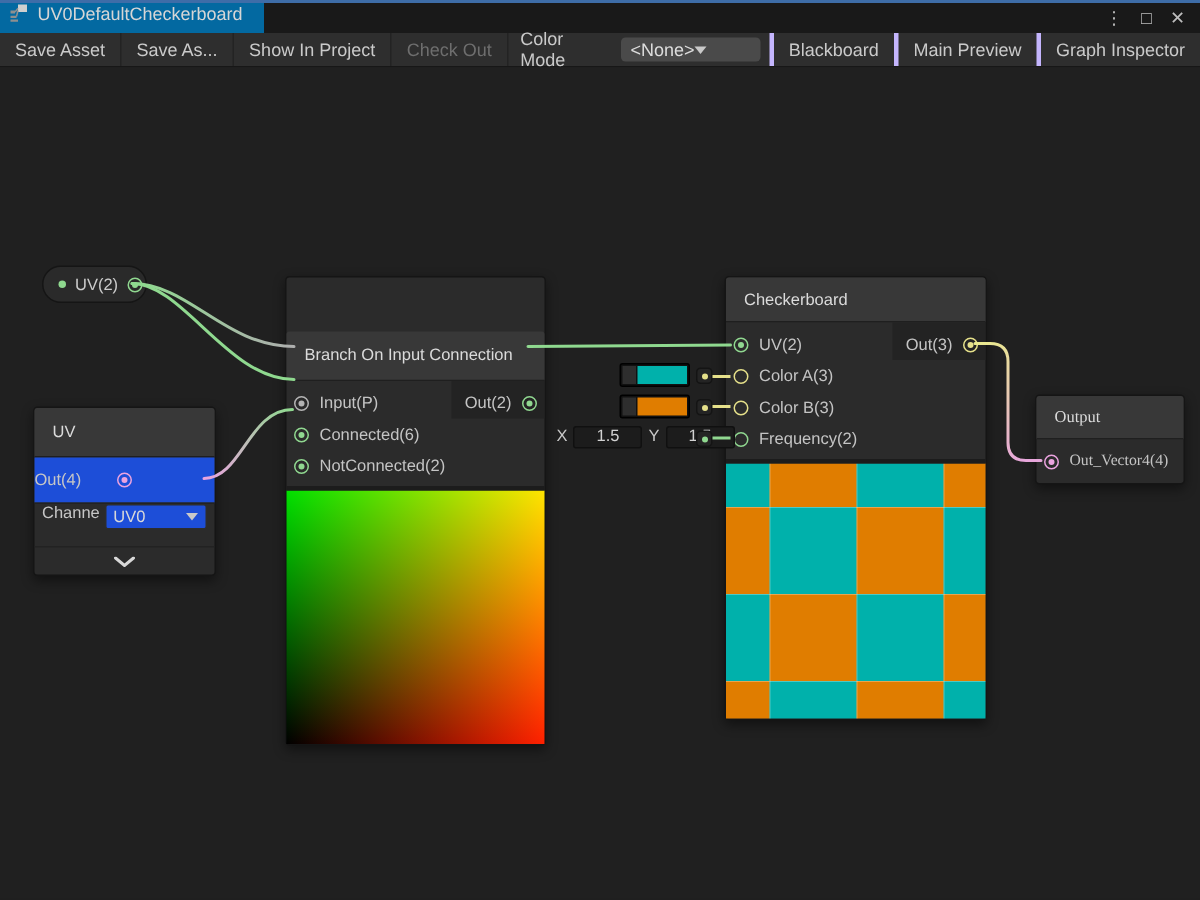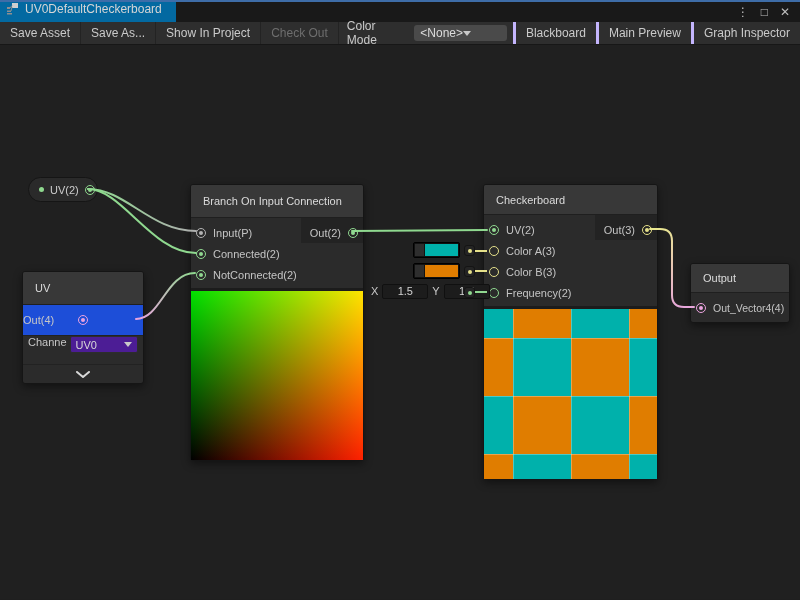--- a/index.html
+++ b/index.html
@@ -46,21 +46,21 @@
   .uv-grad { width:172px; height:172px; background-image:linear-gradient(to top,#000000,#00e000), linear-gradient(to right,#000000,#ff2000); background-blend-mode:screen; }
   .checker { width:173px; height:173px; }
 
   
   .pill { position:absolute; z-index:2; left:28px; top:132px; width:70px; height:25px; border-radius:13px; background:#2a2a2a; border:1px solid #151515; display:flex; align-items:center; gap:6px; padding:0 5px 0 10px; font-size:11px; color:#cccccc; }
   .mini-dot { width:5px; height:5px; border-radius:50%; background:#8fd98f; flex:none; }
 
   
   .outrow30 { height:30px; background:#1d4ed8; display:flex; align-items:center; justify-content:flex-start; gap:24px; padding-right:5px; }
   .ctrlrow { height:29px; display:flex; align-items:flex-start; padding:0 5px; border-top:1px solid #222222; gap:3px; }
-  .select { height:17px; flex:1; background:#4c1d95; border:1px solid #2d2d2d; border-radius:2px; display:flex; align-items:center; justify-content:space-between; padding:0 5px; color:#d8d8d8; }
+  .select { height:17px; flex:1; background:#1d4ed8; border:1px solid #2d2d2d; border-radius:2px; display:flex; align-items:center; justify-content:space-between; padding:0 5px; color:#d8d8d8; }
   .chevrow { height:19px; display:flex; align-items:center; justify-content:center; border-top:1px solid #222222; }
 
   
   .swatch { position:absolute; z-index:2; width:47px; height:16px; background:#111111; border:1px solid #000000; border-radius:2px; display:flex; padding:1px; gap:1px; }
   .sw-dark { width:9px; background:#2e2e2e; }
   .sw-color { flex:1; }
   .cdot { position:absolute; z-index:2; width:11px; height:11px; background:#242424; border:1px solid #141414; border-radius:3px; display:flex; align-items:center; justify-content:center; }
   .cdot i { width:4px; height:4px; border-radius:50%; display:block; }
   .freq { position:absolute; z-index:2; display:flex; align-items:center; gap:4px; height:16px; font-size:11px; color:#c8c8c8; }
   .ffield { width:46px; height:15px; background:#1c1c1c; border:1px solid #101010; border-radius:2px; display:flex; align-items:center; justify-content:center; color:#d2d2d2; }
@@ -132,32 +132,32 @@
       <line x1="475" y1="247" x2="487" y2="247" stroke="#90d890" stroke-width="2"></line>
     </svg>
 
     <div class="pill">
       <span class="mini-dot"></span>
       <span>UV(2)</span>
       <span class="port p-v2"></span>
     </div>
 
     <div class="node" style="left:190px; top:139px; width:174px;">
-      <div class="ntitle" style="height:33px;">
+      <div class="ntitle" style="height:33px;margin-top:36px;">
         <span>Branch On Input Connection</span>
       </div>
       <div class="nbody" style="height:70px;">
         <div class="in-col">
           <div class="prow">
             <span class="port p-prop"></span>
             <span>Input(P)</span>
           </div>
           <div class="prow">
             <span class="port p-v2"></span>
-            <span>Connected(2)</span>
+            <span>Connected(6)</span>
           </div>
           <div class="prow">
             <span class="port p-v2"></span>
             <span>NotConnected(2)</span>
           </div>
         </div>
         <div class="out-col">
           <div class="prow out">
             <span>Out(2)</span>
             <span class="port p-v2"></span>
@@ -215,21 +215,21 @@
         <div class="out-col">
           <div class="prow out">
             <span>Out(3)</span>
             <span class="port p-v3"></span>
           </div>
         </div>
       </div>
       <div class="preview checker" style="background-image: repeating-linear-gradient(to right, rgba(255, 255, 255, 0.3) 0px, rgba(255, 255, 255, 0.3) 1px, transparent 1px, transparent 58px), repeating-linear-gradient(rgba(255, 255, 255, 0.3) 0px, rgba(255, 255, 255, 0.3) 1px, transparent 1px, transparent 58px), repeating-conic-gradient(rgb(224, 125, 0) 0%, rgb(224, 125, 0) 25%, rgb(0, 177, 171) 0%, rgb(0, 177, 171) 50%); background-size: 58px 100%, 100% 58px, 116px 116px; background-position: 29px 0px, 0px 29px, -29px -29px;"></div>
     </div>
 
-    <div class="node" style="left:690px; top:218px; width:100px;">
+    <div class="node" style="left:690px; top:218px; width:100px;font-family:Liberation Serif, serif;">
       <div class="ntitle" style="height:29px;">
         <span>Output</span>
       </div>
       <div class="prow" style="height:29px; font-size:10.5px;">
         <span class="port p-v4"></span>
         <span>Out_Vector4(4)</span>
       </div>
     </div>
 
     <div class="swatch" style="left:413px; top:197px;">

